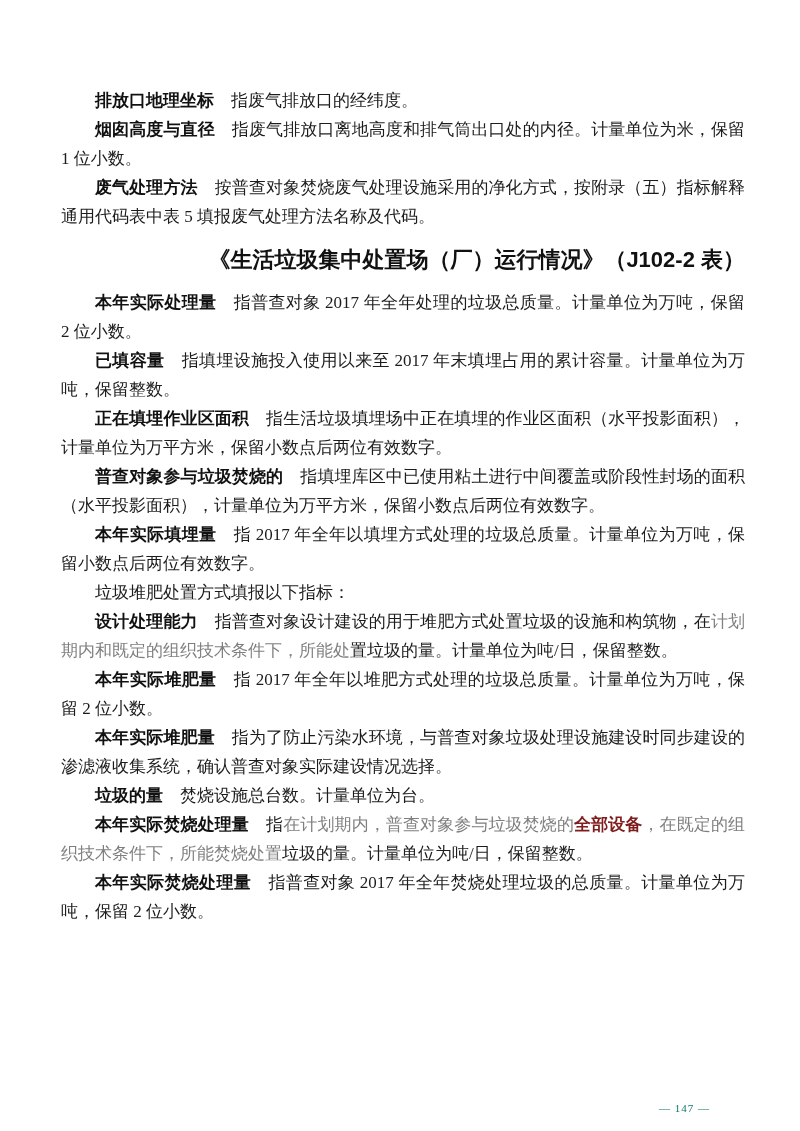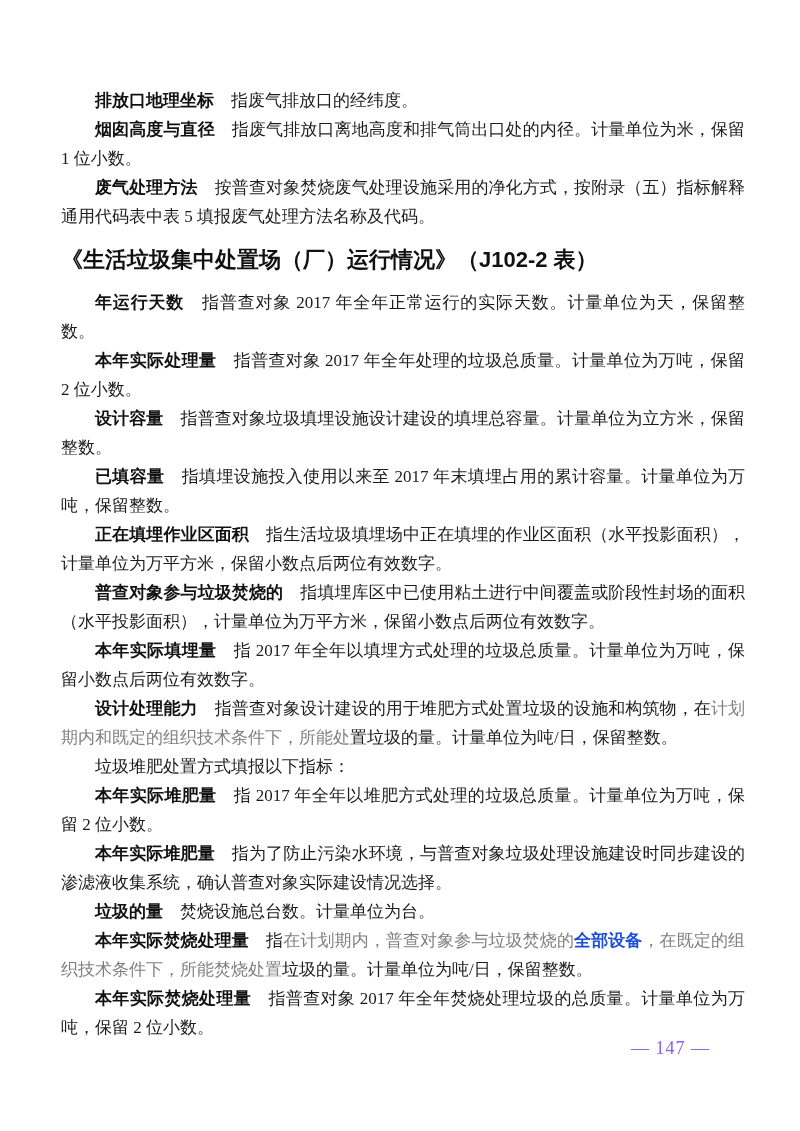--- a/index.html
+++ b/index.html
@@ -24,65 +24,63 @@
   }
   .seg-normal{color:#1c1c1c;}
   .seg-term{
     font-family:"Liberation Sans","DejaVu Sans",sans-serif;
     font-weight:bold;
     color:#111111;
   }
   .seg-bold{
     font-family:"Liberation Sans","DejaVu Sans",sans-serif;
     font-weight:bold;
-    color:#1d4ed8;
+    color:#7f1d1d;
   }
   .seg-gray{color:#7f7f7f;}
   .doc-title{
     margin:14px 0 13px 0;
-    text-align:left;
+    text-align:right;
     text-indent:0;
     font-family:"Liberation Sans","DejaVu Sans",sans-serif;
     font-weight:bold;
     font-size:22px;
     line-height:30px;
     color:#111111;
   }
   .page-footer{
     position:absolute;
     right:90px;
-    top:1036px;
-    font-size:18px;
+    top:1096px;
+    font-size:11px;
     line-height:24px;
-    color:#8b5cf6;
+    color:#0f766e;
     letter-spacing:1px;
   }
 </style>
 </head>
 <body>
 
 <div class="page">
   <div>
       <p class="para"><span class="seg-term">排放口地理坐标</span><span class="seg-normal">　指废气排放口的经纬度。</span></p>
       <p class="para"><span class="seg-term">烟囱高度与直径</span><span class="seg-normal">　指废气排放口离地高度和排气筒出口处的内径。计量单位为米，保留 1 位小数。</span></p>
       <p class="para"><span class="seg-term">废气处理方法</span><span class="seg-normal">　按普查对象焚烧废气处理设施采用的净化方式，按附录（五）指标解释通用代码表中表 5 填报废气处理方法名称及代码。</span></p>
     </div>
 
   <h1 class="doc-title para">《生活垃圾集中处置场（厂）运行情况》（J102-2 表）</h1>
 
   <div>
-      <p class="para"><span class="seg-term">年运行天数</span><span class="seg-normal">　指普查对象 2017 年全年正常运行的实际天数。计量单位为天，保留整数。</span></p>
       <p class="para"><span class="seg-term">本年实际处理量</span><span class="seg-normal">　指普查对象 2017 年全年处理的垃圾总质量。计量单位为万吨，保留 2 位小数。</span></p>
-      <p class="para"><span class="seg-term">设计容量</span><span class="seg-normal">　指普查对象垃圾填埋设施设计建设的填埋总容量。计量单位为立方米，保留整数。</span></p>
       <p class="para"><span class="seg-term">已填容量</span><span class="seg-normal">　指填埋设施投入使用以来至 2017 年末填埋占用的累计容量。计量单位为万吨，保留整数。</span></p>
       <p class="para"><span class="seg-term">正在填埋作业区面积</span><span class="seg-normal">　指生活垃圾填埋场中正在填埋的作业区面积（水平投影面积），计量单位为万平方米，保留小数点后两位有效数字。</span></p>
       <p class="para"><span class="seg-term">普查对象参与垃圾焚烧的</span><span class="seg-normal">　指填埋库区中已使用粘土进行中间覆盖或阶段性封场的面积（水平投影面积），计量单位为万平方米，保留小数点后两位有效数字。</span></p>
       <p class="para"><span class="seg-term">本年实际填埋量</span><span class="seg-normal">　指 2017 年全年以填埋方式处理的垃圾总质量。计量单位为万吨，保留小数点后两位有效数字。</span></p>
+      <p class="para"><span class="seg-normal">垃圾堆肥处置方式填报以下指标：</span></p>
       <p class="para"><span class="seg-term">设计处理能力</span><span class="seg-normal">　指普查对象设计建设的用于堆肥方式处置垃圾的设施和构筑物，在</span><span class="seg-gray">计划期内和既定的组织技术条件下，所能处</span><span class="seg-normal">置垃圾的量。计量单位为吨/日，保留整数。</span></p>
-      <p class="para"><span class="seg-normal">垃圾堆肥处置方式填报以下指标：</span></p>
       <p class="para"><span class="seg-term">本年实际堆肥量</span><span class="seg-normal">　指 2017 年全年以堆肥方式处理的垃圾总质量。计量单位为万吨，保留 2 位小数。</span></p>
       <p class="para"><span class="seg-term">本年实际堆肥量</span><span class="seg-normal">　指为了防止污染水环境，与普查对象垃圾处理设施建设时同步建设的渗滤液收集系统，确认普查对象实际建设情况选择。</span></p>
       <p class="para"><span class="seg-term">垃圾的量</span><span class="seg-normal">　焚烧设施总台数。计量单位为台。</span></p>
       <p class="para"><span class="seg-term">本年实际焚烧处理量</span><span class="seg-normal">　指</span><span class="seg-gray">在计划期内，普查对象参与垃圾焚烧的</span><span class="seg-bold">全部设备</span><span class="seg-gray">，在既定的组织技术条件下，所能焚烧处置</span><span class="seg-normal">垃圾的量。计量单位为吨/日，保留整数。</span></p>
       <p class="para"><span class="seg-term">本年实际焚烧处理量</span><span class="seg-normal">　指普查对象 2017 年全年焚烧处理垃圾的总质量。计量单位为万吨，保留 2 位小数。</span></p>
     </div>
 
   <div class="page-footer">— 147 —</div>
 </div>
 

